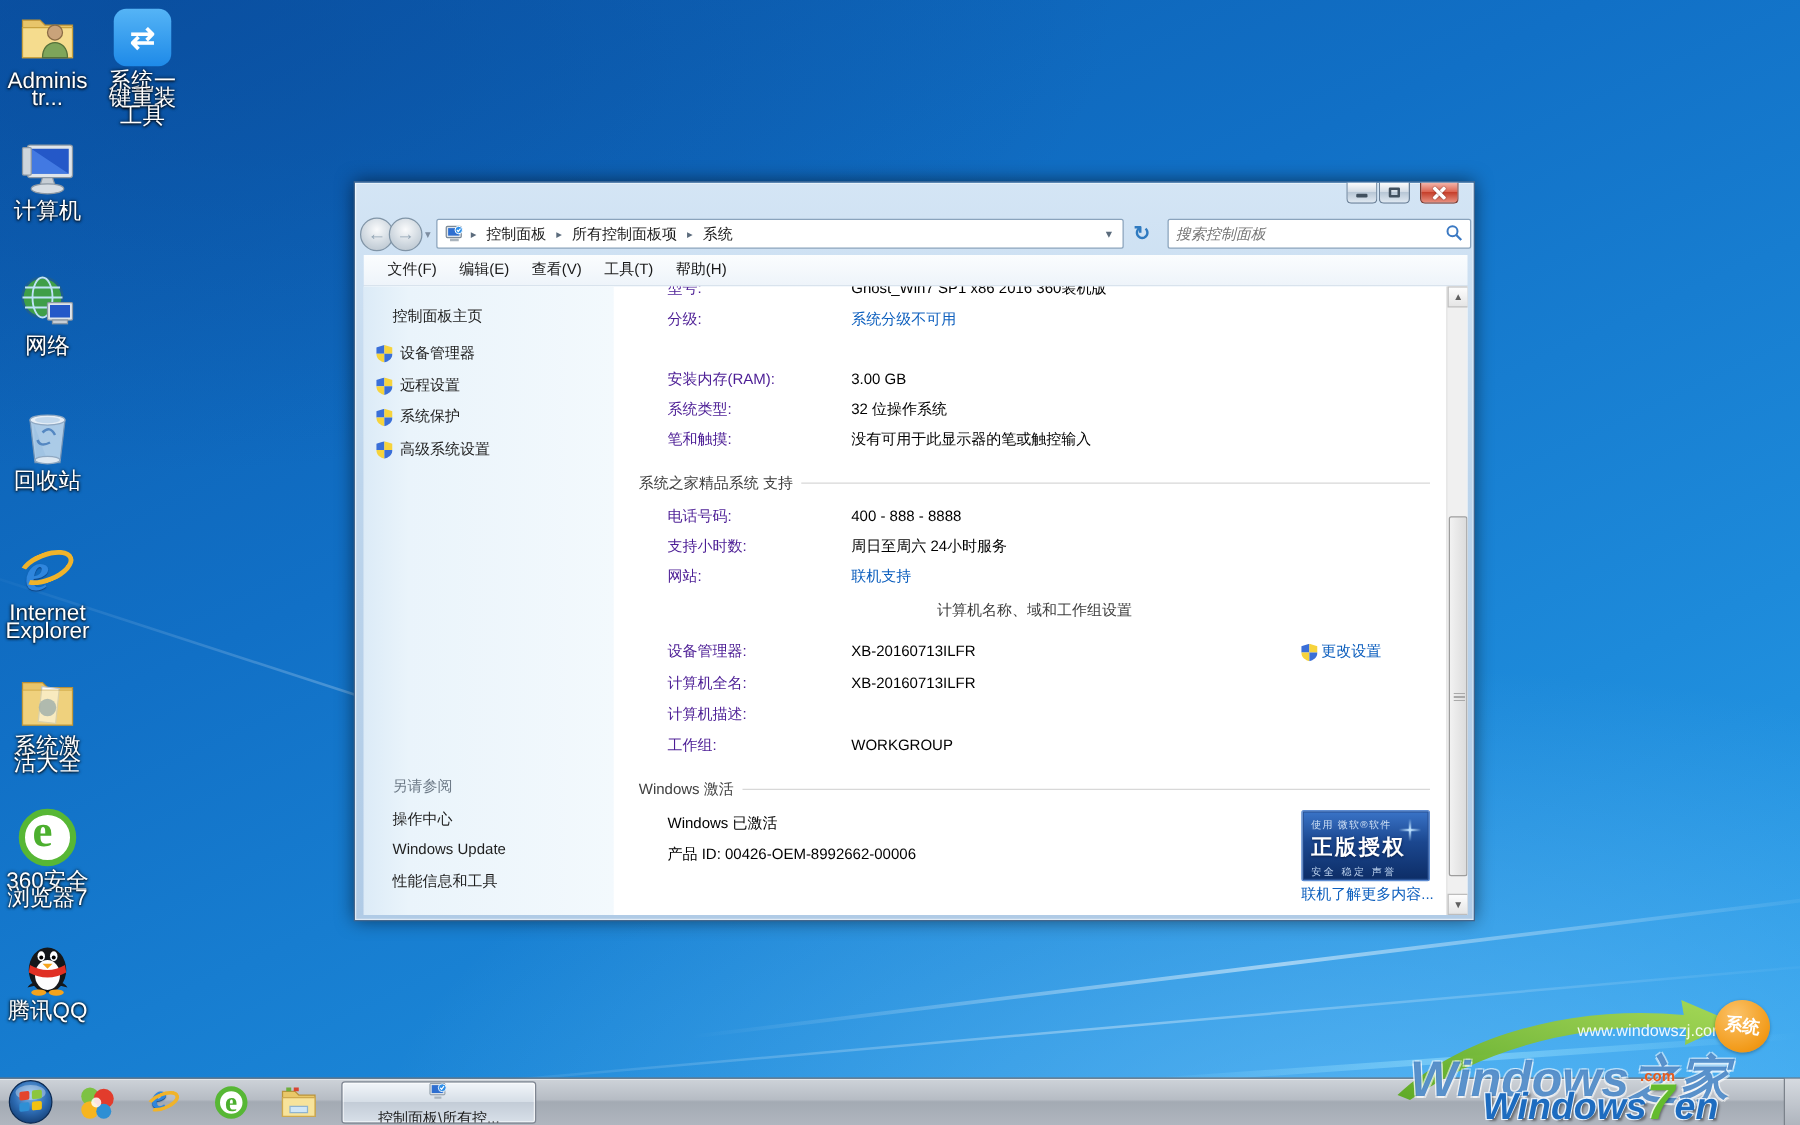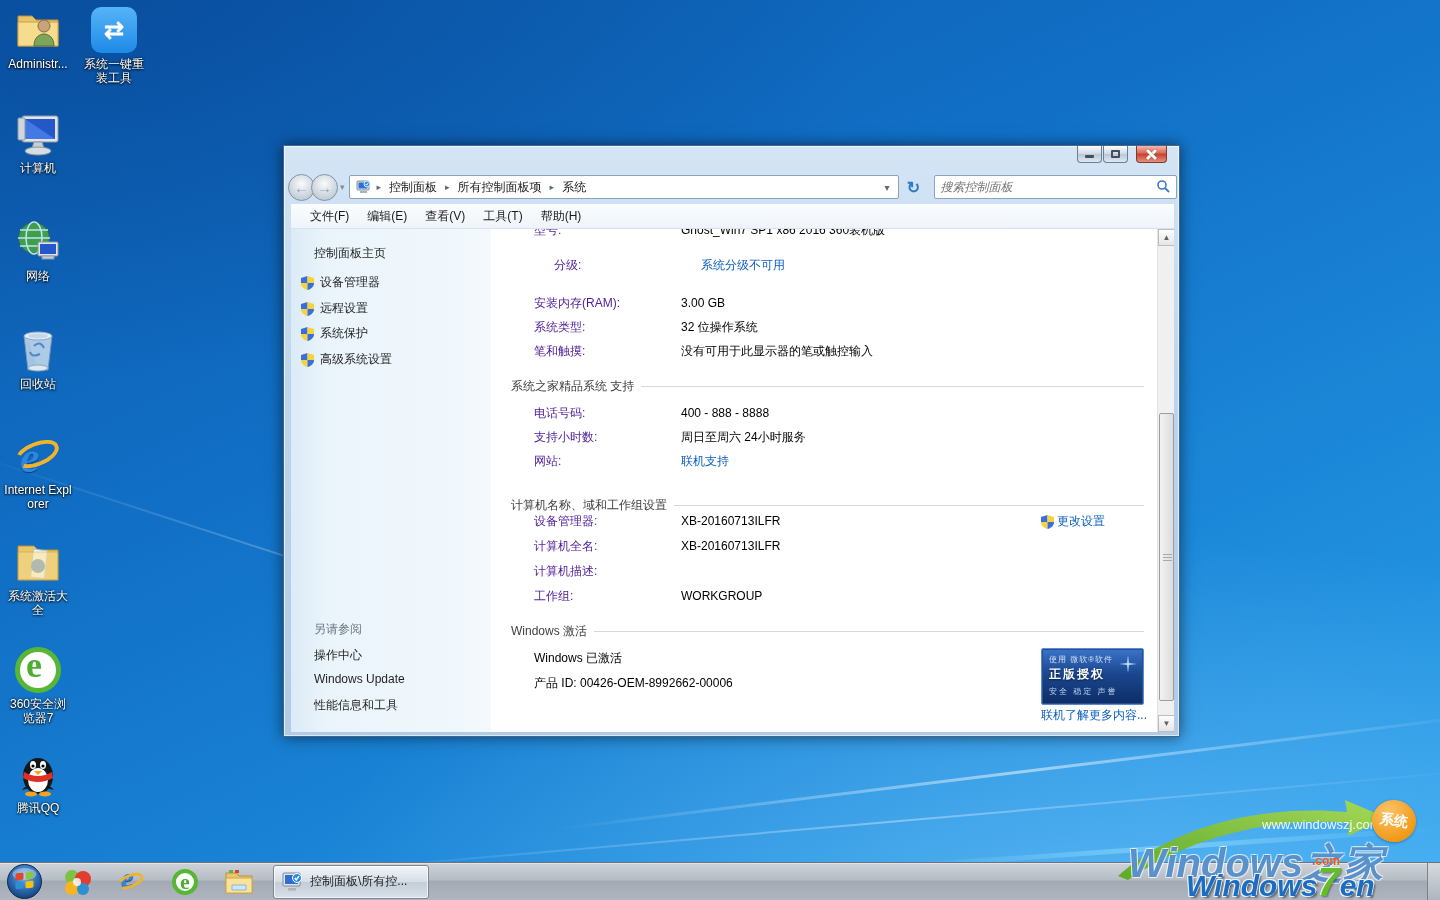--- a/index.html
+++ b/index.html
@@ -19,21 +19,21 @@
   .s2 { left:300px; top:820px; width:1200px; height:2px; transform:rotate(-5deg);
         background:linear-gradient(90deg,rgba(255,255,255,0),rgba(255,255,255,.35),rgba(255,255,255,0)); }
   .s3 { left:-50px; top:560px; width:700px; height:2px; transform:rotate(18deg);
         background:linear-gradient(90deg,rgba(255,255,255,0),rgba(255,255,255,.25),rgba(255,255,255,0)); }
   .s4 { left:900px; top:845px; width:540px; height:5px; transform:rotate(-4deg);
         background:linear-gradient(90deg,rgba(160,230,255,0),rgba(160,230,255,.5),rgba(160,230,255,0)); }
 
   
   .dicon { position:absolute; width:68px; text-align:center; z-index:10; cursor:pointer; }
   .dicon .art { width:48px; height:48px; margin:0 auto 3px auto; display:flex; align-items:center; justify-content:center; }
-  .dicon .lbl { color:#fff; font-size:12px; line-height:14px; text-shadow:0 1px 2px #000, 0 0 3px rgba(0,0,0,.8); word-break:break-all; }
+  .dicon .lbl { color:#fff; font-size:18px; line-height:14px; text-shadow:0 1px 2px #000, 0 0 3px rgba(0,0,0,.8); word-break:break-all; }
   .ie-art { position:relative; width:48px; height:48px; }
   .ie-e { position:absolute; left:6px; top:0px; font:bold italic 44px "Liberation Serif",serif;
           color:#2f86dd; text-shadow:0 1px 1px #0b3f7d; }
   .ie-ring { position:absolute; left:0px; top:10px; width:46px; height:24px; border:4px solid #f0b32a;
              border-left-color:transparent; border-radius:50%; transform:rotate(-22deg); }
   .e360 { position:relative; width:46px; height:46px; border-radius:50%; border:5px solid #57b735;
           background:#fff; }
   .e360 span { position:absolute; left:6px; top:-8px; font:bold 36px "Liberation Serif",serif; color:#4caf2e; }
   .tool-art { width:46px; height:46px; border-radius:10px;
           background:linear-gradient(180deg,#55b4f6,#1e8ae8); display:flex; align-items:center; justify-content:center;
@@ -69,21 +69,21 @@
   .crumbsep { color:#5b6b7c; font-size:9px; padding:0 2px; }
   .addr-dd { margin-left:auto; color:#5b6b7c; font-size:10px; padding:0 4px; }
   .refresh { width:24px; height:24px; margin-left:3px; display:flex; align-items:center; justify-content:center;
              color:#2f7ac0; font-size:16px; font-weight:bold; }
   .searchbox { margin-left:8px; height:24px; flex:1; background:#fff; border:1px solid #8aa3bc; border-radius:2px;
                display:flex; align-items:center; padding:0 6px; }
   .searchbox input { flex:1; border:none; outline:none; font:italic 12px "Liberation Sans",sans-serif; color:#8a9199; background:transparent; }
 
   .menurow { position:absolute; left:7px; top:58px; width:883px; height:25px;
              background:linear-gradient(180deg,#fbfdfe,#eef4fa); border-bottom:1px solid #d9e3ed;
-             display:flex; align-items:center; padding-left:10px; }
+             display:flex; padding-left:10px; }
   .menuitem { padding:3px 9px; color:#1a1a1a; cursor:default; }
 
   .client { position:absolute; left:7px; top:83px; width:883px; height:503px; background:#fff; overflow:hidden; }
   .sidebar { position:absolute; left:0; top:0; width:200px; height:503px;
              background:linear-gradient(90deg,#dcebf7 0%, #eaf4fb 18%, #f3f9fd 100%); }
   .side-home { position:absolute; left:23px; top:16px; color:#1f1f1f; cursor:pointer; }
   .side-task { position:absolute; left:10px; display:flex; align-items:center; gap:6px; cursor:pointer; color:#1f1f1f; }
   .side-hdr { position:absolute; left:23px; color:#6d7a87; }
   .side-link { position:absolute; left:23px; color:#1f1f1f; cursor:pointer; }
 
@@ -94,21 +94,21 @@
   .link { color:#0d5fbe; cursor:pointer; }
   .sechdr { position:absolute; left:20px; right:13px; display:flex; align-items:center; white-space:nowrap; color:#404040; }
   .sechdr .rule { flex:1; height:1px; background:#d8d8d8; margin-left:7px; }
   .chg { position:absolute; left:550px; display:flex; align-items:center; gap:3px; color:#0d5fbe; cursor:pointer; }
 
   .genuine { position:absolute; left:550px; top:419px; width:103px; height:57px; cursor:pointer;
              background:linear-gradient(180deg,#3a74c8 0%, #1b478f 45%, #0d2d66 100%);
              border:1px solid #5d8bd0; box-shadow:inset 0 0 0 1px #274f92; border-radius:2px;
              color:#fff; padding:5px 6px 3px 7px; }
   .gen-l1 { font-size:8px; color:#cfe0f5; letter-spacing:1px; }
-  .gen-l2 { font-size:12px; font-weight:bold; letter-spacing:2px; margin-top:1px; text-shadow:0 1px 2px #051c45;font-family:Liberation Serif, serif; }
+  .gen-l2 { font-size:17px; font-weight:bold; letter-spacing:2px; margin-top:1px; text-shadow:0 1px 2px #051c45;font-family:Liberation Serif, serif; }
   .gen-l3 { font-size:8px; color:#bcd2ee; margin-top:3px; letter-spacing:2px; }
   .sparkle { position:absolute; right:6px; top:6px; width:18px; height:18px; }
   .sparkle:before,.sparkle:after { content:""; position:absolute; left:8px; top:0; width:2px; height:18px;
              background:linear-gradient(180deg,rgba(180,220,255,0),#bfe3ff,rgba(180,220,255,0)); }
   .sparkle:after { transform:rotate(90deg); }
   .learnmore { position:absolute; left:550px; top:478px; width:103px; text-align:left; white-space:nowrap; }
 
   .vscroll { position:absolute; right:0; top:0; width:17px; height:503px; background:#f0f0f0; border-left:1px solid #e3e3e3; }
   .varrow { position:absolute; left:0; width:17px; height:17px; background:linear-gradient(180deg,#fdfdfd,#e5e5e5);
             border:1px solid #bdbdbd; color:#606060; font-size:8px; display:flex; align-items:center; justify-content:center; }
@@ -120,21 +120,21 @@
   
   .taskbar { position:absolute; left:0; bottom:0; width:1440px; height:38px; z-index:40;
              background:linear-gradient(180deg,#ced3d9 0%, #b6bcc4 45%, #a3aab3 50%, #b0b6bf 100%);
              border-top:1px solid #6d737b; box-shadow:inset 0 1px 0 #e2e6ea; display:flex; align-items:center; }
   .startorb { width:37px; height:37px; margin-left:6px; cursor:pointer; }
   .tbicon { width:40px; height:34px; margin-left:14px; display:flex; align-items:center; justify-content:center;
             border-radius:3px; cursor:pointer; }
   .tbtask { margin-left:14px; height:34px; width:156px; display:flex; align-items:center; gap:6px; padding:0 8px;
             border:1px solid #7f8档; border:1px solid #7f8692; border-radius:3px; cursor:pointer;
             background:linear-gradient(180deg,#f2f6fa,#d5dde6 50%,#c3ccd7 50%,#d8e0e9);
-            box-shadow:inset 0 0 0 1px rgba(255,255,255,.7); }
+            box-shadow:inset 0 0 0 1px rgba(255,255,255,.7);flex-direction:column; }
   .tbtask .txt { white-space:nowrap; overflow:hidden; color:#1a1a1a; }
   .showdesk { position:absolute; right:0; top:0; width:13px; height:38px;
               border-left:1px solid #7b828b; background:linear-gradient(180deg,#d6dae0,#aeb4bd); }
   .tb-ie { position:relative; width:28px; height:28px; }
   .tb-ie .ie-e { left:4px; top:-6px; font-size:28px; }
   .tb-ie .ie-ring { left:0; top:6px; width:27px; height:14px; border-width:3px; }
   .tb-e360 { width:26px; height:26px; border-width:4px; }
   .tb-e360 span { font-size:22px; left:4px; top:-4px; }
 
   
@@ -385,21 +385,21 @@
       <div class="side-link" style="top:418px;">操作中心</div>
       <div class="side-link" style="top:443px;">Windows Update</div>
       <div class="side-link" style="top:468px;">性能信息和工具</div>
     </div>
 
     <div class="main">
 
       <div class="crow" style="top:-7px;">
         <span class="clabel">型号:</span><span class="cval">Ghost_Win7 SP1 x86  2016 360装机版</span>
       </div>
-      <div class="crow" style="top:28px;margin-left:20px;">
+      <div class="crow" style="top:18px;">
         <span class="clabel">分级:</span><span class="cval link">系统分级不可用</span>
       </div>
       <div class="crow" style="top:66px;">
         <span class="clabel">安装内存(RAM):</span><span class="cval">3.00 GB</span>
       </div>
       <div class="crow" style="top:90px;">
         <span class="clabel">系统类型:</span><span class="cval">32 位操作系统</span>
       </div>
       <div class="crow" style="top:114px;">
         <span class="clabel">笔和触摸:</span><span class="cval">没有可用于此显示器的笔或触控输入</span>
@@ -412,21 +412,21 @@
       <div class="crow" style="top:176px;">
         <span class="clabel">电话号码:</span><span class="cval">400 - 888 - 8888</span>
       </div>
       <div class="crow" style="top:200px;">
         <span class="clabel">支持小时数:</span><span class="cval">周日至周六  24小时服务</span>
       </div>
       <div class="crow" style="top:224px;">
         <span class="clabel">网站:</span><span class="cval link">联机支持</span>
       </div>
 
-      <div class="sechdr" style="top:268px;">
+      <div class="sechdr" style="top:251px;flex-direction:column;">
         <span>计算机名称、域和工作组设置</span>
           <div class="rule"></div>
       </div>
       <div class="crow" style="top:284px;">
         <span class="clabel">设备管理器:</span><span class="cval">XB-20160713ILFR</span>
       </div>
       <div class="chg" style="top:284px;">
         <svg width="13" height="14" viewBox="0 0 13 14">
             <path d="M6.5 0 L0 2 V7 H6.5 Z" fill="#3a6fd8"></path>
             <path d="M6.5 0 L13 2 V7 H6.5 Z" fill="#f6d33c"></path>

